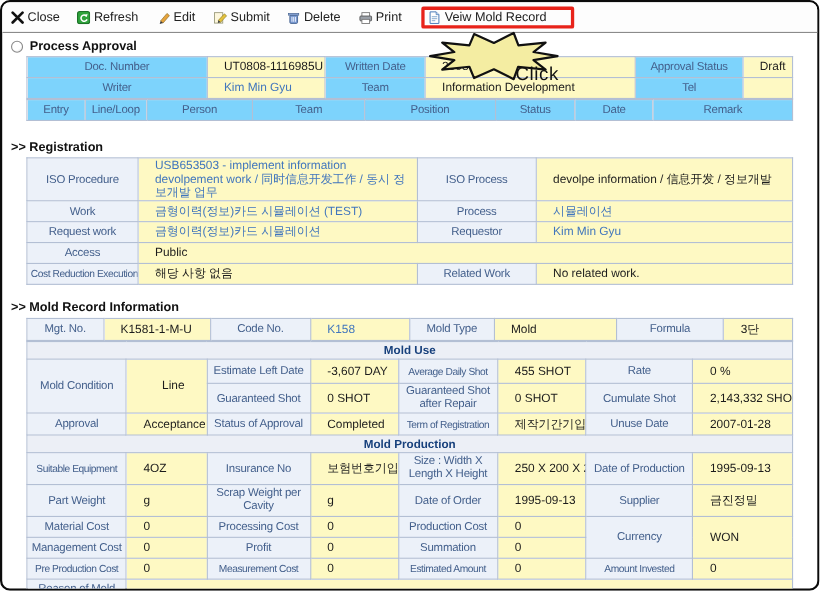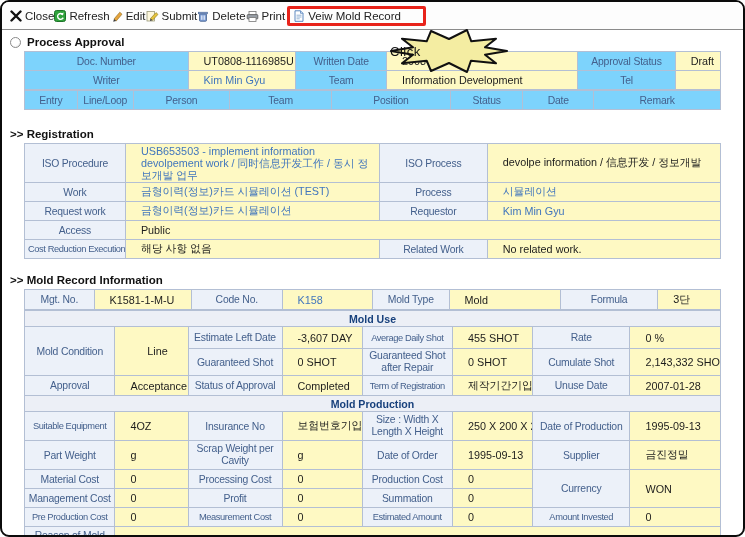--- a/index.html
+++ b/index.html
@@ -1,28 +1,28 @@
 <!DOCTYPE html>
 <html><head>
 <meta charset="utf-8">
 <style>
   html,body{margin:0;padding:0;background:#fff;}
   body{font-family:"Liberation Sans","DejaVu Sans",sans-serif;}
   .page{position:relative;width:745px;height:537px;box-sizing:border-box;
         border:2px solid #0b0b0b;border-radius:9px;background:#fff;overflow:hidden;}
   
-  .toolbar{display:flex;align-items:center;gap:0;padding:4px 6px 3px 8px;
+  .toolbar{display:flex;align-items:center;gap:16px;padding:4px 6px 3px 8px;
            border-bottom:1px solid #8b8b8b;background:#fdfdfd;}
   .tbtn{display:flex;align-items:center;gap:3px;font-size:11.5px;color:#222;cursor:pointer;white-space:nowrap;}
   .tbtn svg{flex:0 0 auto;}
   .tbtn.hl{border:3px solid #e8231a;border-radius:2px;padding:1px 22px 1px 3px;margin-left:2px;}
   
   .callout{position:absolute;left:388px;top:26px;width:118px;height:46px;z-index:9;pointer-events:none;}
-  .callout .ctext{position:absolute;left:0;top:16px;width:100%;text-align:left;
-                  font-size:13px;color:#111;letter-spacing:.5px;}
+  .callout .ctext{position:absolute;left:0;top:30px;width:100%;text-align:right;
+                  font-size:17px;color:#111;letter-spacing:.5px;}
   
   .radiorow{display:flex;align-items:center;gap:6px;margin:6px 0 3px 8px;font-size:11.5px;font-weight:bold;color:#111;}
   .radio{width:11px;height:11px;border:1px solid #8a8a8a;border-radius:50%;
          background:radial-gradient(circle at 35% 30%,#fff 55%,#ddd);box-sizing:border-box;}
   .sec-title{font-size:11.5px;font-weight:bold;color:#111;margin:9px 0 3px 8px;}
   
   table{border-collapse:collapse;table-layout:fixed;width:calc(100% - 44px);margin-left:22px;}
   td{border:1px solid #b3bfd4;padding:1px 3px;overflow:hidden;white-space:nowrap;vertical-align:middle;}
   td.lbl{background:#ecf1f9;color:#44608c;text-align:center;font-size:10.4px;letter-spacing:-0.2px;}
   td.val{background:#fef9c3;color:#1c1c1c;text-align:left;font-size:10.8px;padding-left:15px;}

